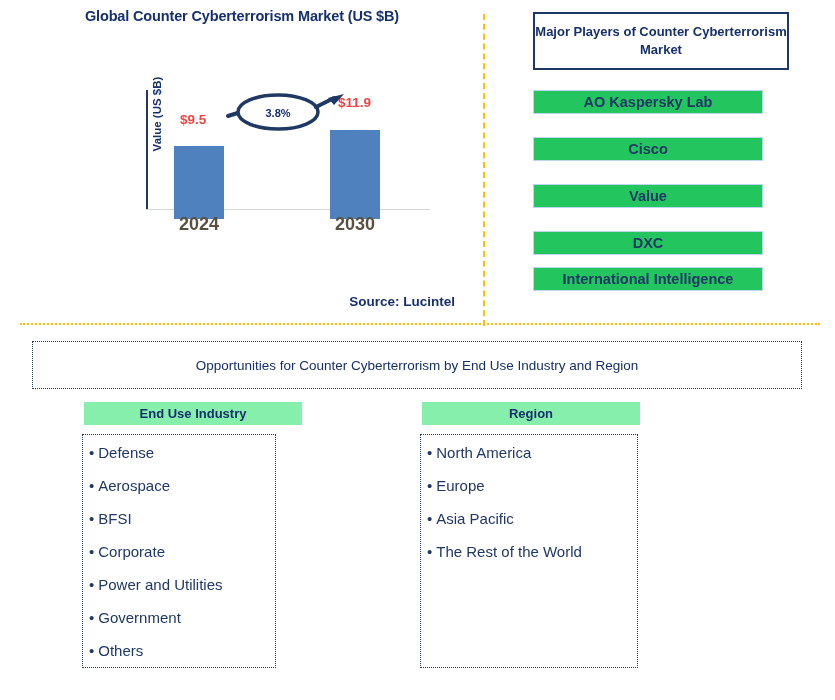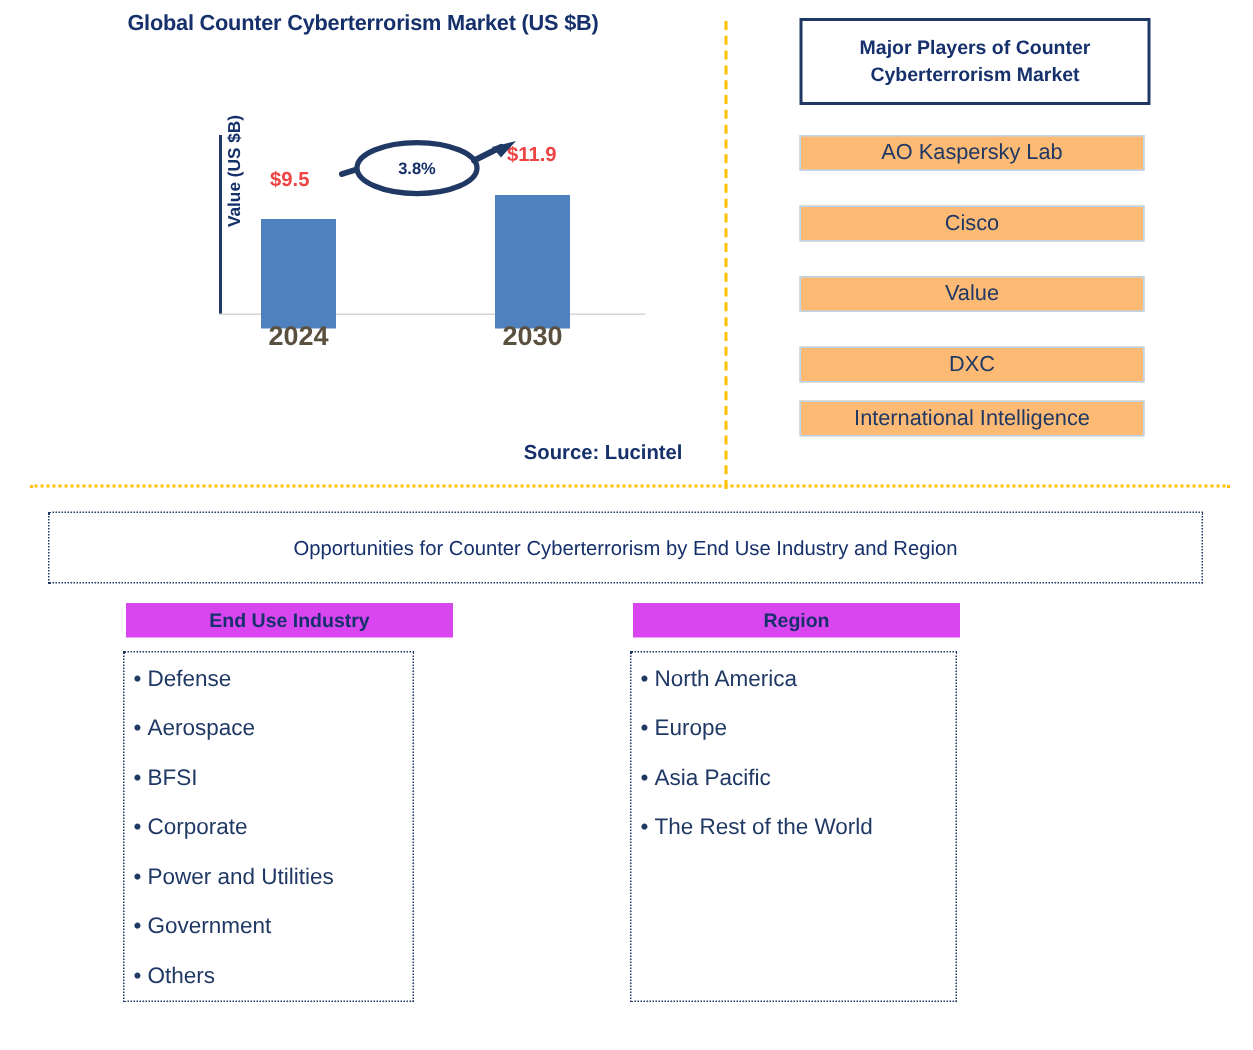--- a/index.html
+++ b/index.html
@@ -134,21 +134,21 @@
 
   
   #players-panel {
     position: absolute;
     left: 490px; top: 0;
     width: 345px; height: 324px;
   }
   #players-header {
     position: absolute;
     left: 43px; top: 12px;
-    width: 234px; height: 58px;
+    width: 256px; height: 58px;
     border: 2px solid #1F3864;
     box-sizing: border-box;
     display: flex;
     align-items: center;
     justify-content: center;
     text-align: center;
     font-size: 13px;
     font-weight: bold;
     color: #15306B;
     line-height: 1.35;
@@ -158,21 +158,22 @@
     left: 43px;
     width: 230px;
     height: 24px;
     border: 1px solid #BDD7EE;
     box-sizing: border-box;
     display: flex;
     align-items: center;
     justify-content: center;
     font-size: 14.5px;
     color: #1F3864;
-    background: #fdba74;
+    background: #22c55e;
+    font-weight: bold;
   }
   #player-0 { top: 90px; }
   #player-1 { top: 137px; }
   #player-2 { top: 184px; }
   #player-3 { top: 231px; }
   #player-4 { top: 267px; }
 
   
   #opportunities-banner {
     position: absolute;
@@ -184,21 +185,21 @@
     align-items: center;
     justify-content: center;
     font-size: 13.5px;
     font-weight: normal;
     color: #15306B;
   }
 
   .category-header {
     position: absolute;
     height: 23px;
-    background: #d946ef;
+    background: #86efac;
     display: flex;
     align-items: center;
     justify-content: center;
     font-size: 13px;
     font-weight: bold;
     color: #15306B;
   }
   .category-box {
     position: absolute;
     top: 434px;

